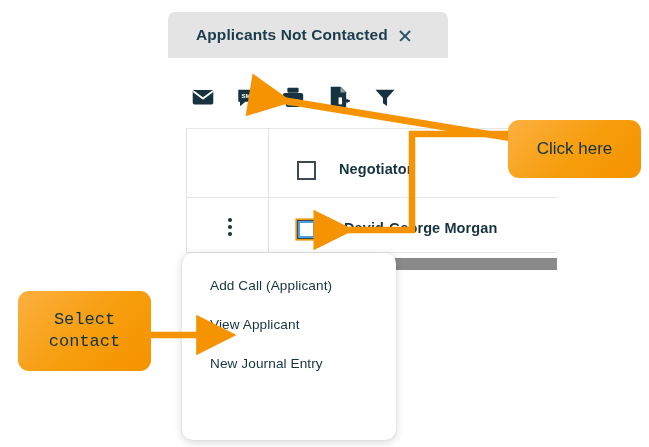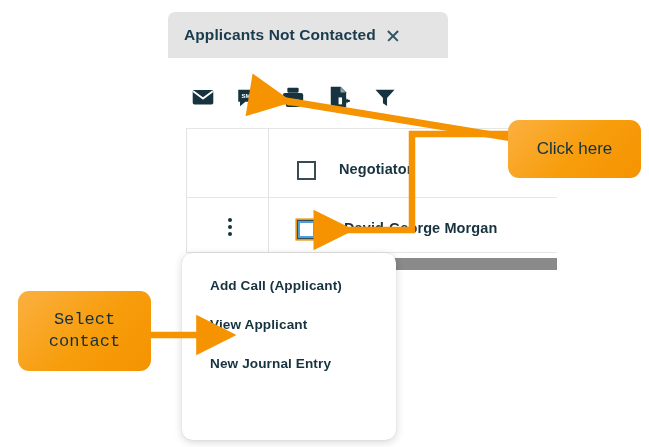--- a/index.html
+++ b/index.html
@@ -24,21 +24,21 @@
   .tab {
     position: absolute;
     left: 168px;
     top: 12px;
     width: 280px;
     height: 46px;
     background: #e4e4e4;
     border-radius: 7px 7px 0 0;
     display: flex;
     align-items: center;
-    padding: 0 16px;
+    padding: 0 28px;
     box-sizing: border-box;
   }
   .tab-label {
     font-size: 15.5px;
     font-weight: 600;
     color: #1a3b4c;
     letter-spacing: .1px;
     white-space: nowrap;
   }
   .tab-close {
@@ -170,21 +170,21 @@
     box-shadow: 0 2px 9px rgba(0,0,0,.17), 0 0 1px rgba(0,0,0,.18);
     padding-top: 13px;
     box-sizing: border-box;
   }
   .ctx-item {
     height: 39px;
     display: flex;
     align-items: center;
     padding-left: 28px;
     font-size: 13.6px;
-    font-weight: 700;
+    font-weight: 400;
     color: #16333f;
     letter-spacing: .1px;
     white-space: nowrap;
     cursor: pointer;
   }
 
   
   .callout {
     position: absolute;
     background: linear-gradient(135deg, #fbb040 0%, #f79d0c 55%, #f59300 100%);

